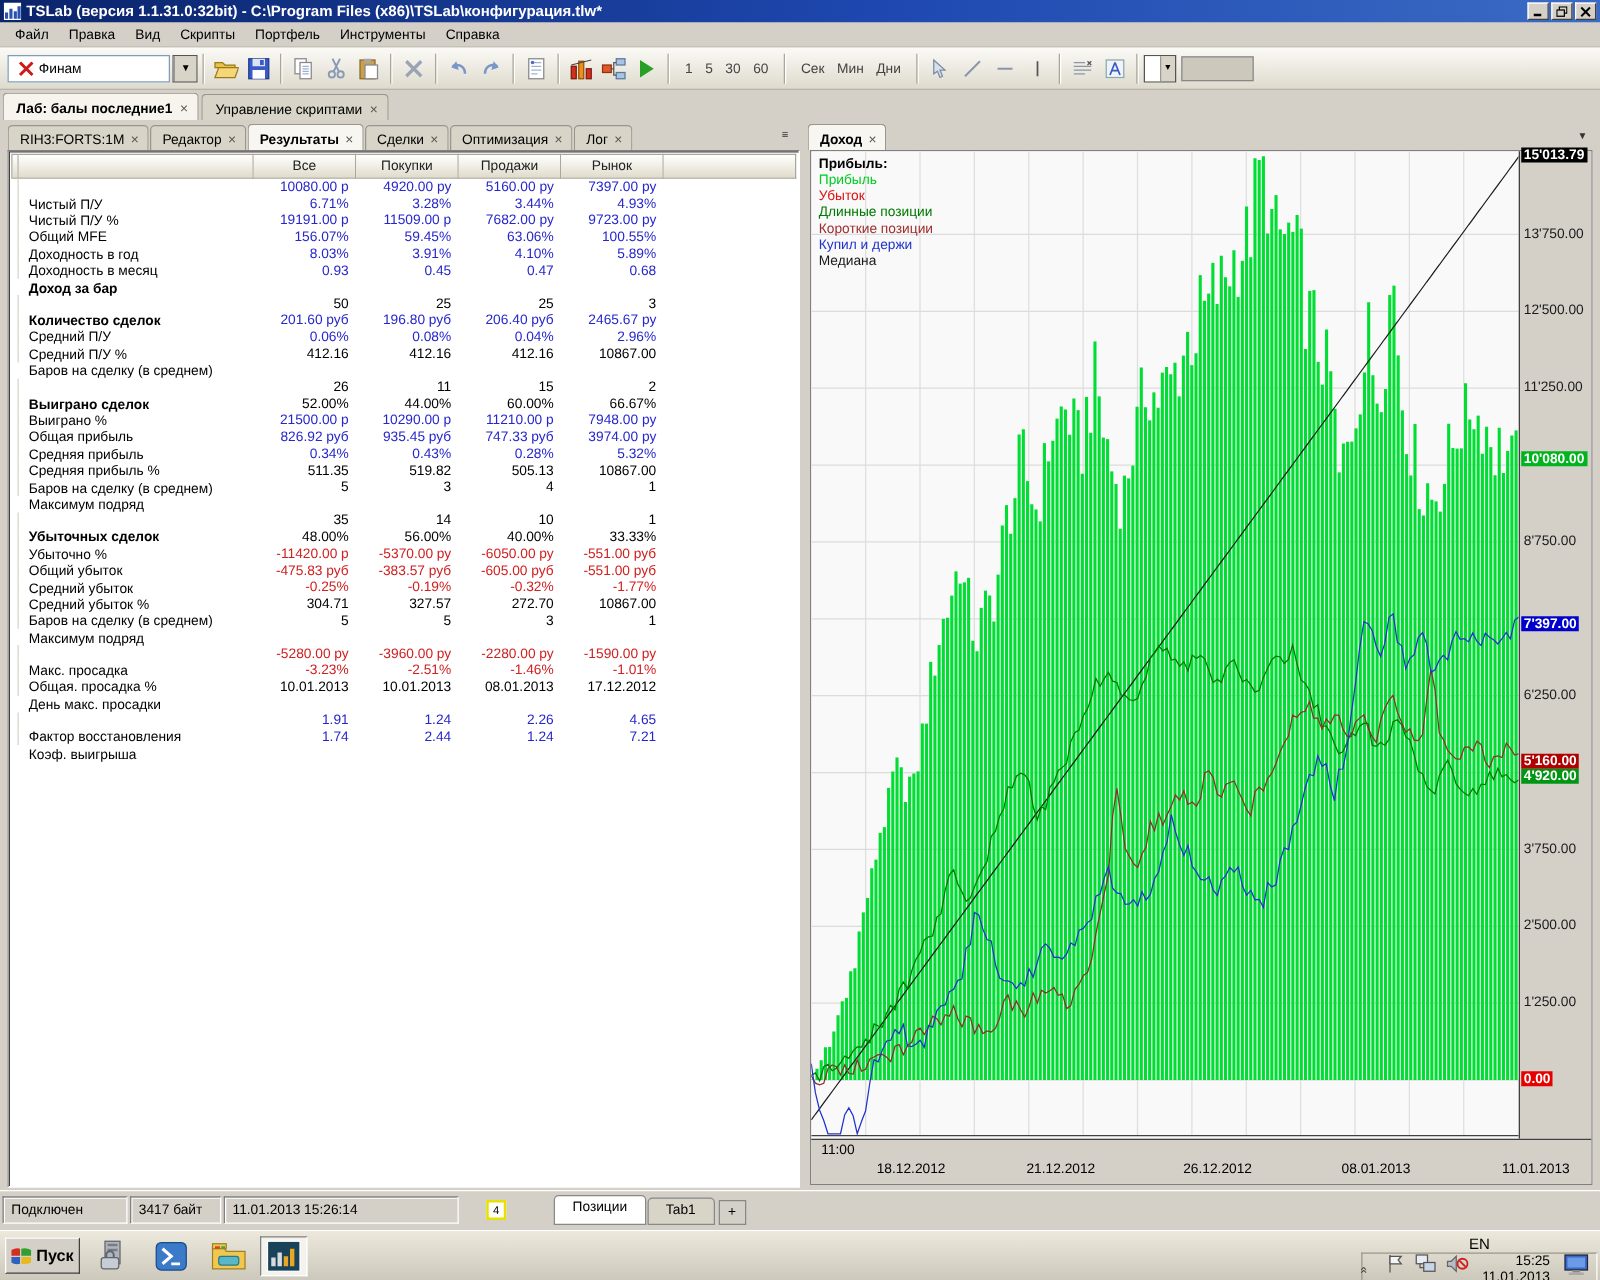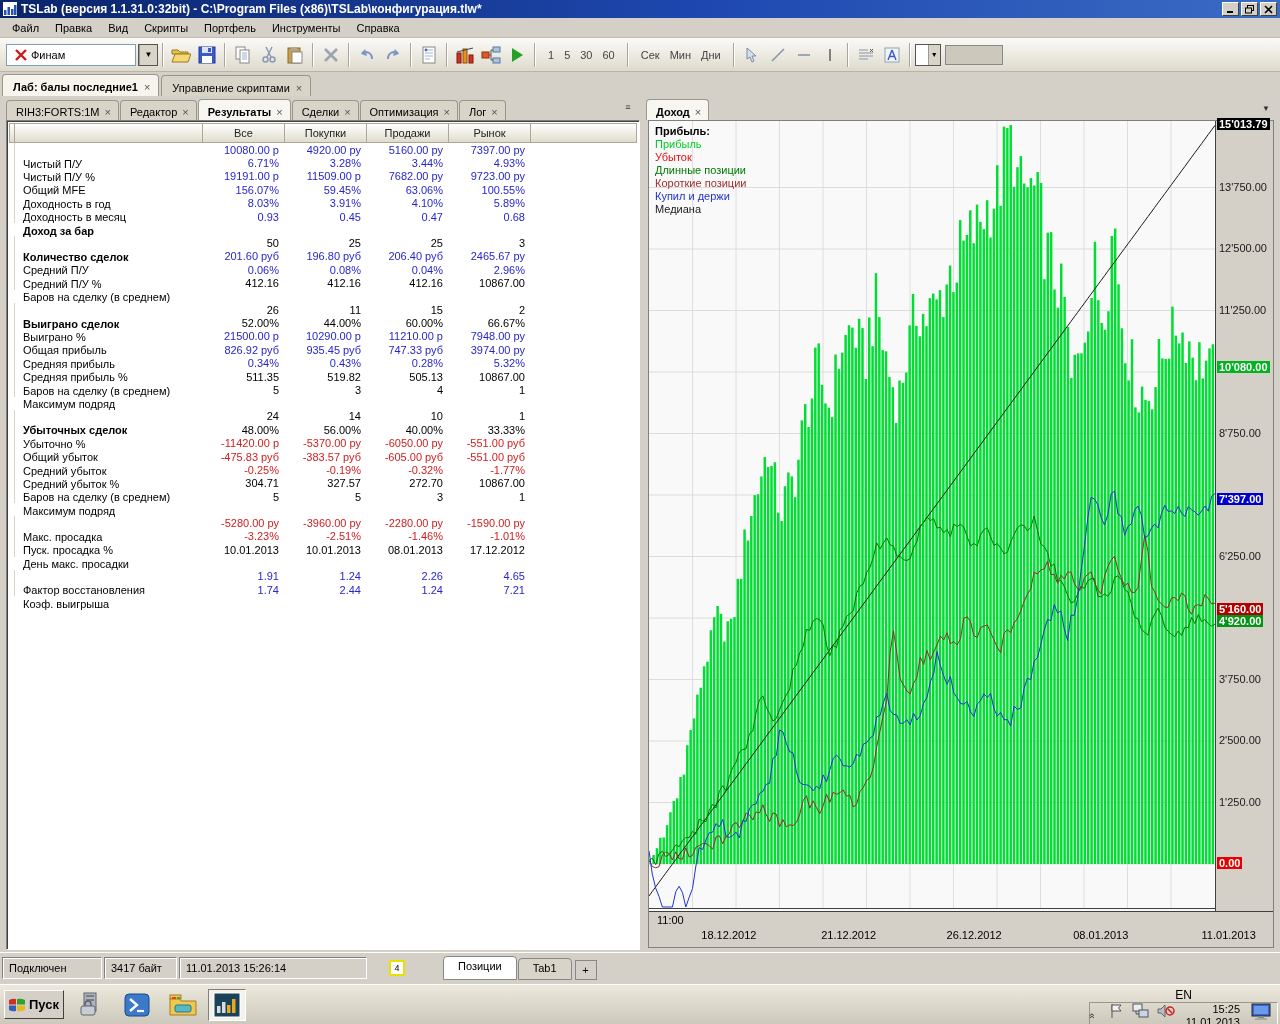--- a/index.html
+++ b/index.html
@@ -492,21 +492,21 @@
               <div class="t-label">Максимум подряд</div>
               <div class="t-val c-black">5</div>
               <div class="t-val c-black">3</div>
               <div class="t-val c-black">4</div>
               <div class="t-val c-black">1</div>
             </div>
             <div class="t-spacer"></div>
             <div class="t-row">
               <div class="t-gutter"></div>
               <div class="t-label b">Убыточных сделок</div>
-              <div class="t-val c-black">24</div>
+              <div class="t-val c-black">35</div>
               <div class="t-val c-black">14</div>
               <div class="t-val c-black">10</div>
               <div class="t-val c-black">1</div>
             </div>
             <div class="t-row">
               <div class="t-gutter"></div>
               <div class="t-label">Убыточно %</div>
               <div class="t-val c-black">48.00%</div>
               <div class="t-val c-black">56.00%</div>
               <div class="t-val c-black">40.00%</div>
@@ -556,21 +556,21 @@
             <div class="t-row">
               <div class="t-gutter"></div>
               <div class="t-label">Макс. просадка</div>
               <div class="t-val c-red">-5280.00 ру</div>
               <div class="t-val c-red">-3960.00 ру</div>
               <div class="t-val c-red">-2280.00 ру</div>
               <div class="t-val c-red">-1590.00 ру</div>
             </div>
             <div class="t-row">
               <div class="t-gutter"></div>
-              <div class="t-label">Пуск. просадка %</div>
+              <div class="t-label">Общая. просадка %</div>
               <div class="t-val c-red">-3.23%</div>
               <div class="t-val c-red">-2.51%</div>
               <div class="t-val c-red">-1.46%</div>
               <div class="t-val c-red">-1.01%</div>
             </div>
             <div class="t-row">
               <div class="t-gutter"></div>
               <div class="t-label">День макс. просадки</div>
               <div class="t-val c-black">10.01.2013</div>
               <div class="t-val c-black">10.01.2013</div>

